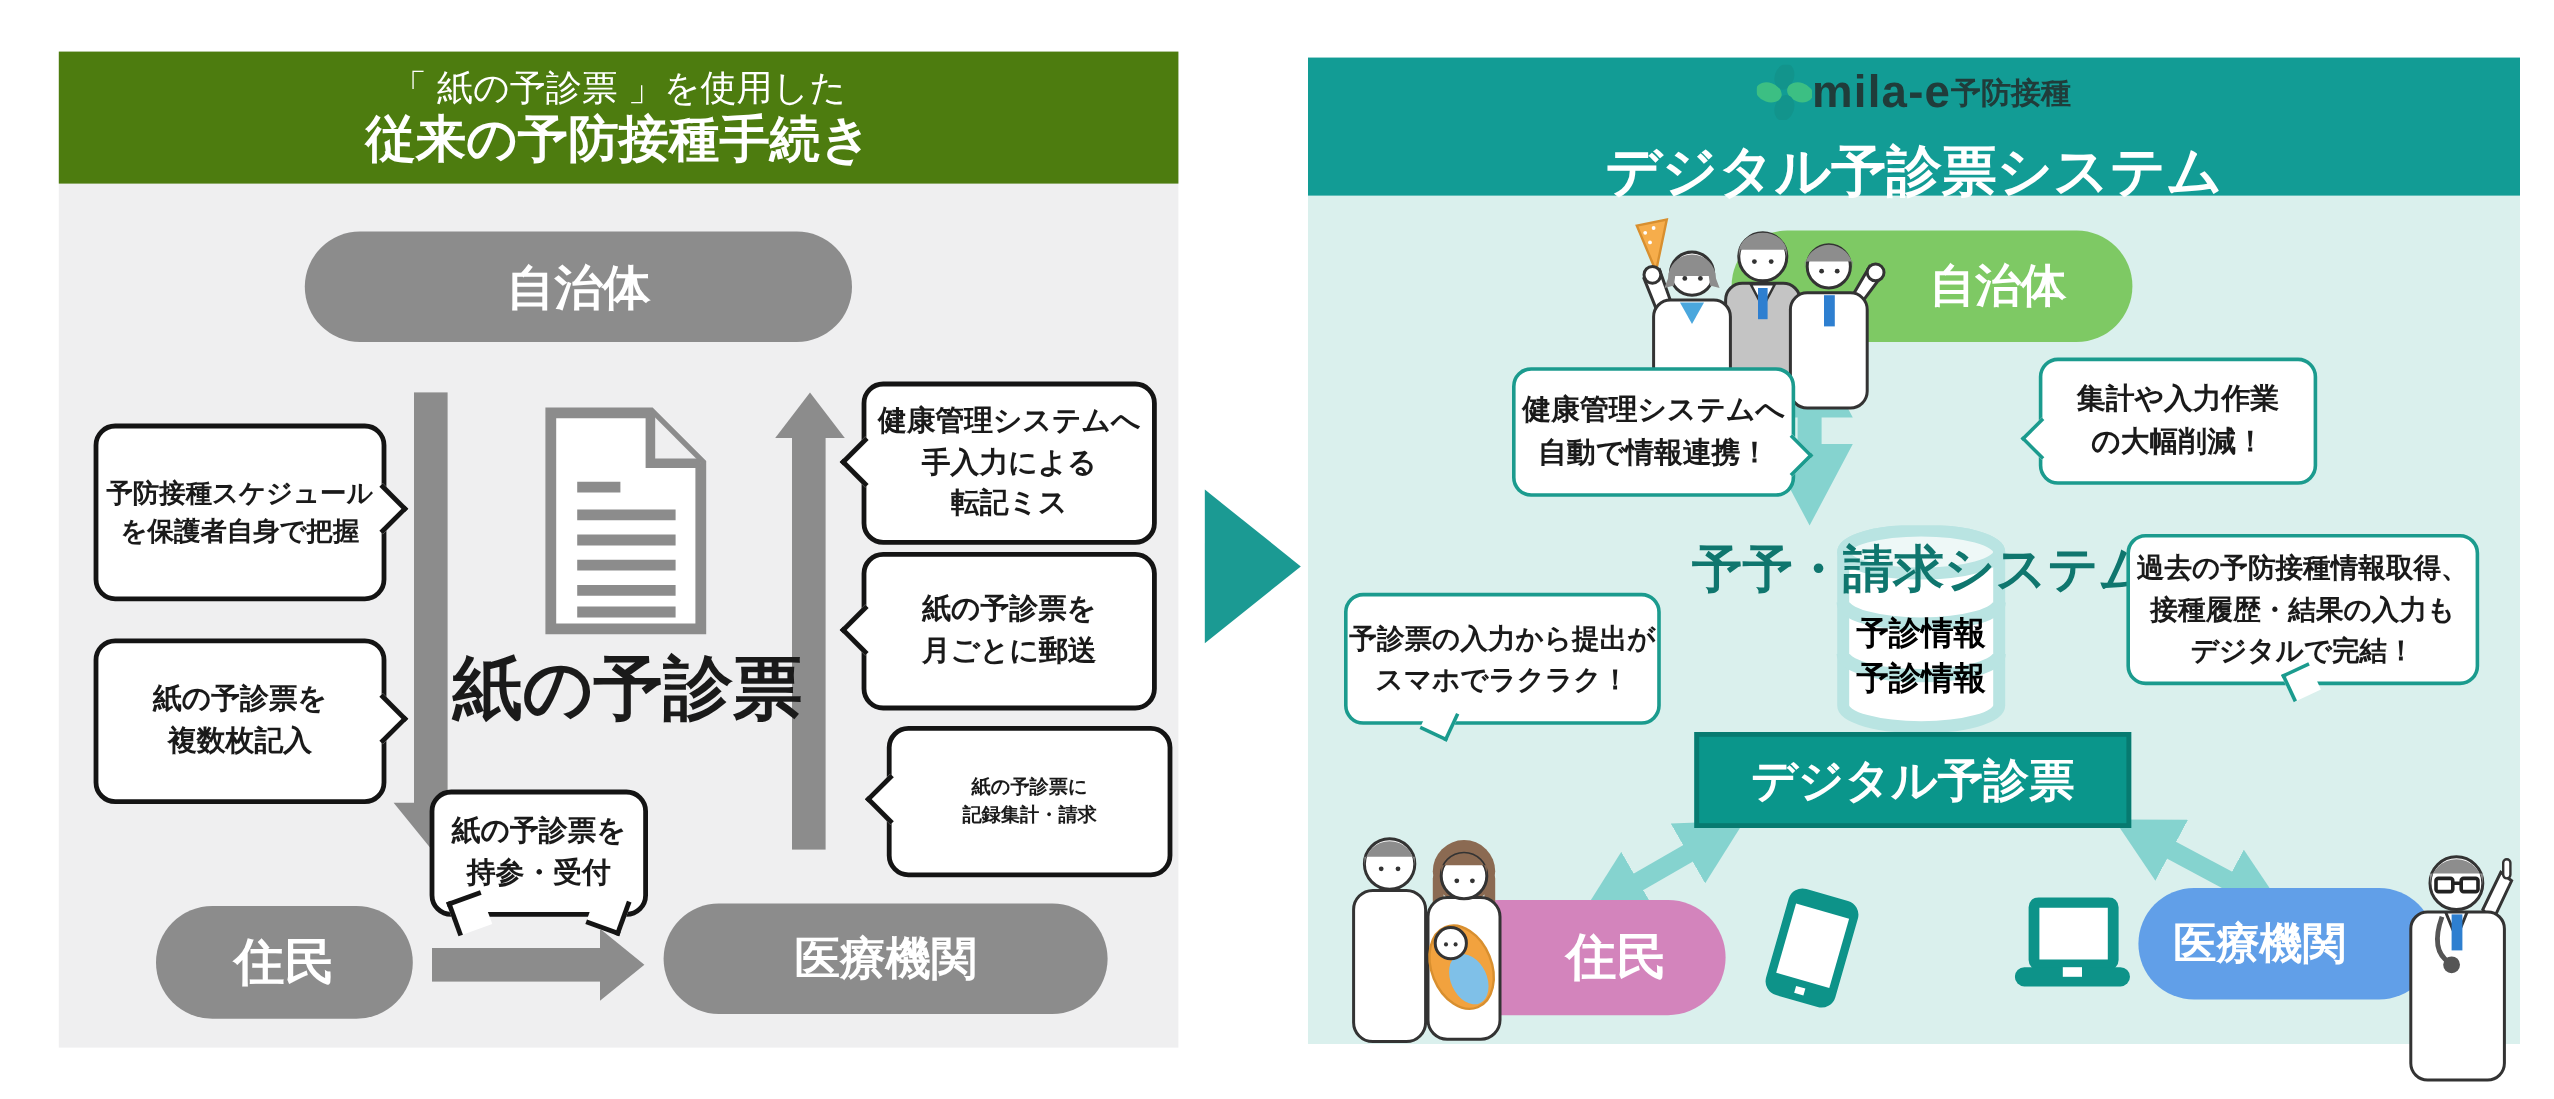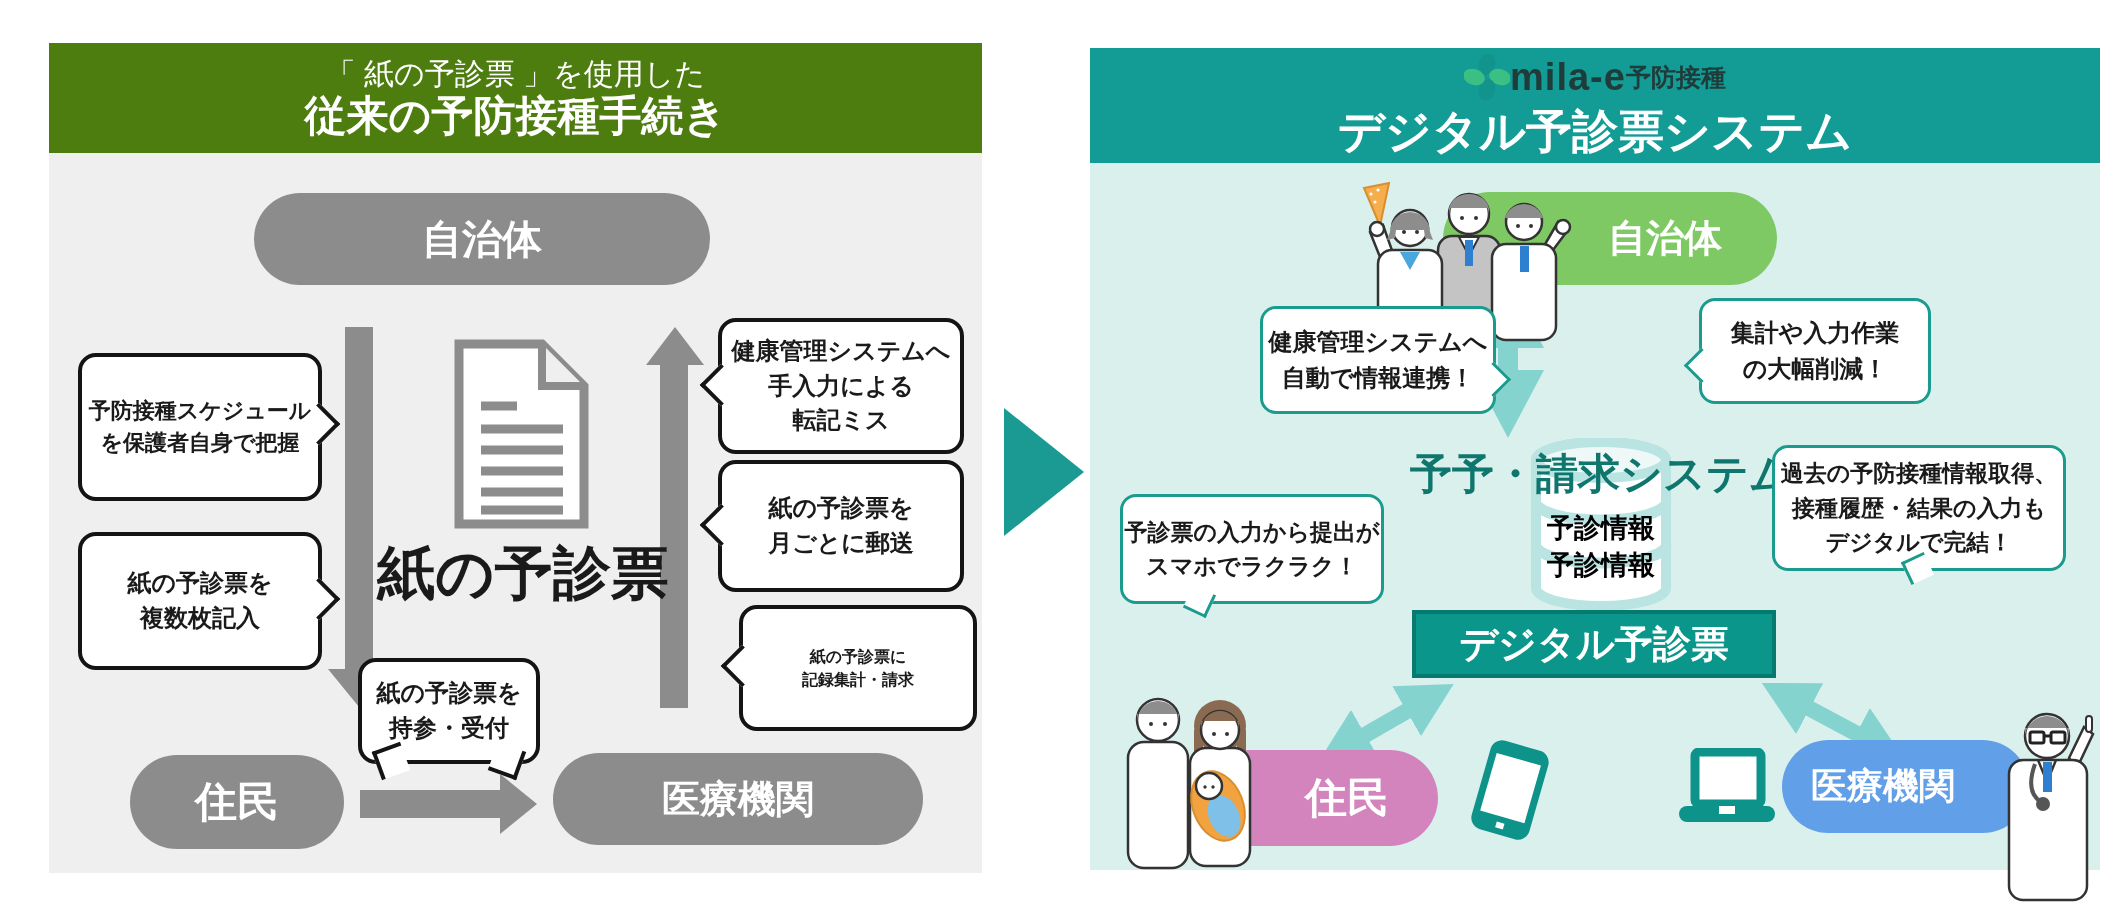--- a/index.html
+++ b/index.html
@@ -26,21 +26,21 @@
 
   
   .divider-arrow{left:1004px;top:408px;border-top:64px solid transparent;border-bottom:64px solid transparent;border-left:80px solid #1b9a93;}
 
   
   .right-panel{left:1090px;top:48px;width:1010px;height:822px;background:#daf0ed;}
   .rp-header{left:0;top:0;width:1010px;height:115px;background:#129c95;display:flex;flex-direction:column;align-items:center;padding-top:6px;box-sizing:border-box;}
   .logo-row{display:flex;align-items:center;height:48px;}
   .brand{font-size:38px;font-weight:bold;color:#203c3a;letter-spacing:1px;}
   .service{font-size:25px;font-weight:bold;color:#203c3a;}
-  .rp-title{font-size:46px;font-weight:bold;color:#fff;margin-top:1px;}
+  .rp-title{font-size:46px;font-weight:bold;color:#fff;margin-top:12px;}
   .tbubble{background:#fff;border:3px solid #1b9b8e;border-radius:16px;display:flex;flex-direction:column;
     align-items:center;justify-content:center;text-align:center;font-weight:600;line-height:1.5;}
   .ttailR{width:22px;height:22px;right:-13px;transform:rotate(45deg);border-top:3px solid #1b9b8e;border-right:3px solid #1b9b8e;}
   .ttailL{width:22px;height:22px;left:-13px;transform:rotate(45deg);border-bottom:3px solid #1b9b8e;border-left:3px solid #1b9b8e;}
   .ttailDR{width:22px;height:22px;bottom:-13px;transform:rotate(25deg);border-bottom:3px solid #1b9b8e;border-right:3px solid #1b9b8e;}
   .ttailDL{width:22px;height:22px;bottom:-13px;transform:rotate(65deg);border-bottom:3px solid #1b9b8e;border-left:3px solid #1b9b8e;}
   .cpill{border-radius:999px;color:#fff;font-weight:bold;display:flex;align-items:center;justify-content:center;box-sizing:border-box;}
   .digital-box{background:#0a968b;border:4px solid #077a70;color:#fff;font-weight:bold;font-size:38px;
     display:flex;align-items:center;justify-content:center;box-sizing:border-box;}
   .sys-title{font-size:42px;font-weight:bold;text-align:center;color:#0f766e;}
@@ -206,21 +206,21 @@
     <svg class="abs" style="left:438px;top:390px;" width="146" height="172" viewBox="0 0 146 172">
       <path d="M8,22 A65,18 0 0 1 138,22 V150 A65,18 0 0 1 8,150 Z" fill="#fff" stroke="#b9e4e2" stroke-width="10"></path>
       <ellipse cx="73" cy="22" rx="65" ry="18" fill="#eef8f7" stroke="#b9e4e2" stroke-width="10"></ellipse>
       <path d="M8,64 A65,18 0 0 0 138,64" fill="none" stroke="#b9e4e2" stroke-width="11"></path>
       <path d="M8,107 A65,18 0 0 0 138,107" fill="none" stroke="#b9e4e2" stroke-width="11"></path>
     </svg>
     <div class="abs sys-title" style="left:256px;top:398px;width:510px;">予予・請求システム</div>
     <div class="abs db-label" style="left:438px;top:462px;width:146px;">予診情報</div>
     <div class="abs db-label" style="left:438px;top:499px;width:146px;">予診情報</div>
 
-    <div class="abs digital-box" style="left:322px;top:562px;width:364px;height:68px;">
+    <div class="abs digital-box" style="left:322px;top:562px;width:364px;height:80px;">
       <span>デジタル予診票</span>
     </div>
 
     <div class="abs tbubble" style="left:30px;top:446px;width:258px;height:104px;font-size:23px;">
       <div class="tail ttailDR" style="left:64px;"></div>
       <div>予診票の入力から提出が</div>
       <div>スマホでラクラク！</div>
     </div>
     <div class="abs tbubble" style="left:682px;top:397px;width:288px;height:120px;font-size:23px;">
       <div class="tail ttailDL" style="left:130px;"></div>

